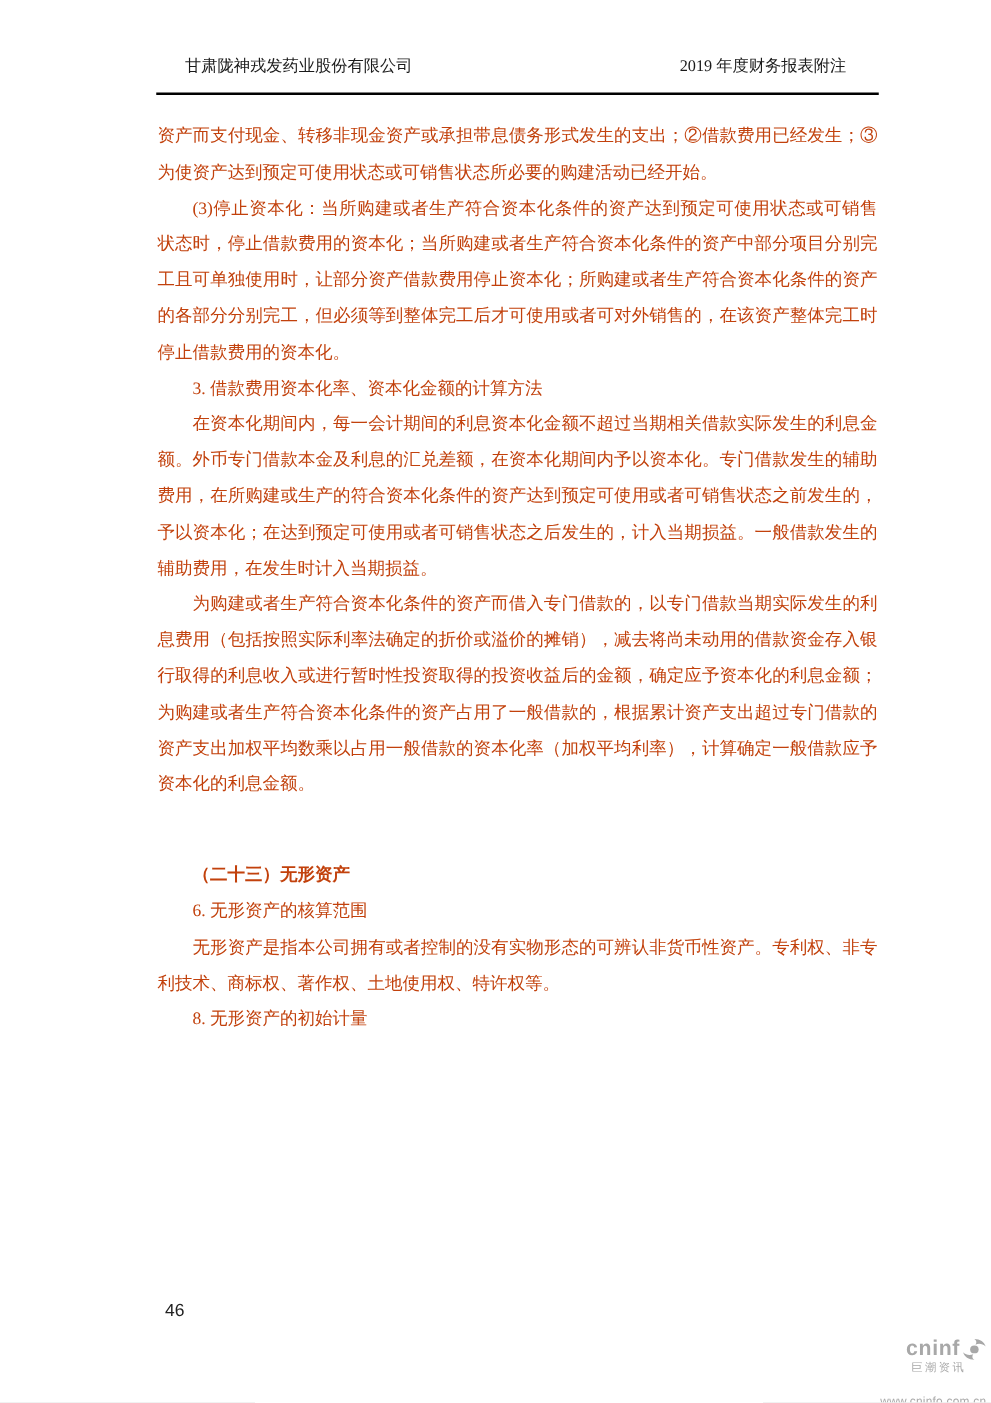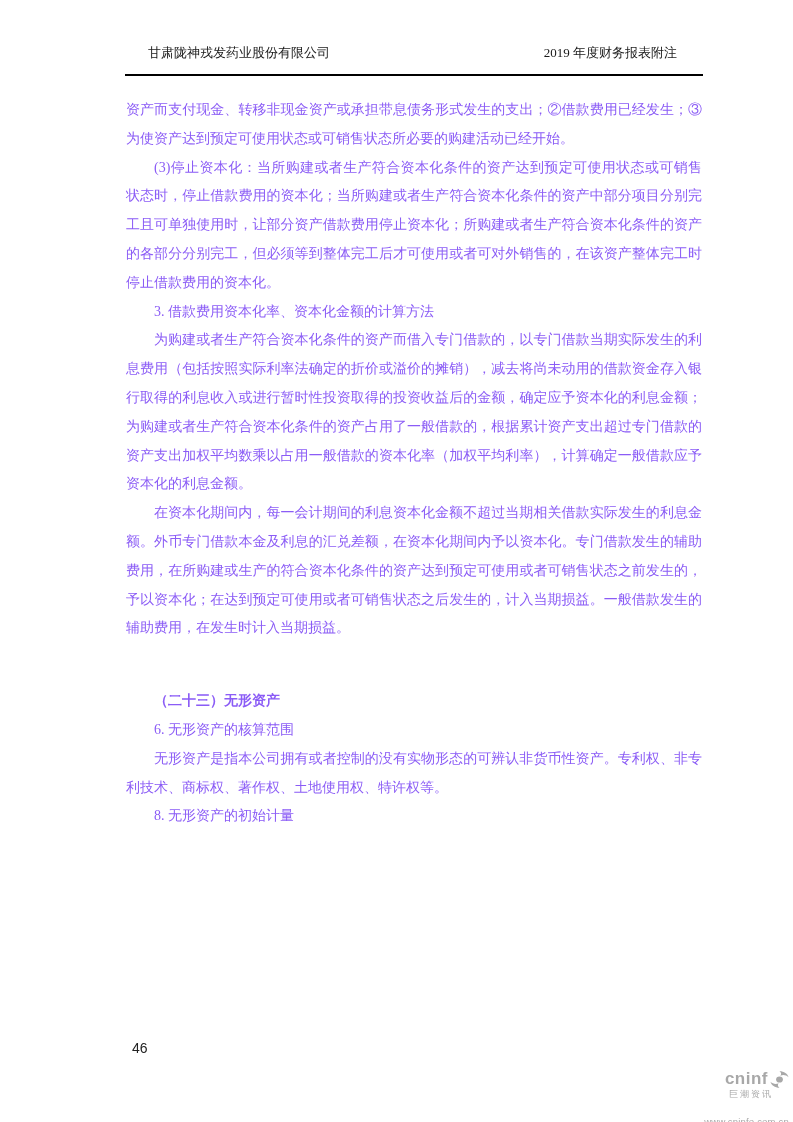--- a/index.html
+++ b/index.html
@@ -40,21 +40,21 @@
   
   .doc-body {
     position: absolute;
     left: 126px;
     top: 96px;
     width: 576px;
     font-size: 14px;
     line-height: 28.8px;
     text-align: justify;
     text-justify: inter-ideograph;
-    color: #8b5cf6;
+    color: #c2410c;
   }
   .doc-body p {
     margin: 0;
     padding: 0;
     text-indent: 2em;
     word-break: break-all;
   }
   .doc-body p.no-indent { text-indent: 0; }
   .doc-body p.bold-heading { font-weight: bold; margin-top: 44px; }
   
@@ -110,22 +110,22 @@
   <header class="page-header">
     <span>甘肃陇神戎发药业股份有限公司</span>
     <span>2019 年度财务报表附注</span>
   </header>
   <hr class="header-rule">
 
   <main class="doc-body">
     <p class="no-indent">资产而支付现金、转移非现金资产或承担带息债务形式发生的支出；②借款费用已经发生；③为使资产达到预定可使用状态或可销售状态所必要的购建活动已经开始。</p>
     <p>(3)停止资本化：当所购建或者生产符合资本化条件的资产达到预定可使用状态或可销售状态时，停止借款费用的资本化；当所购建或者生产符合资本化条件的资产中部分项目分别完工且可单独使用时，让部分资产借款费用停止资本化；所购建或者生产符合资本化条件的资产的各部分分别完工，但必须等到整体完工后才可使用或者可对外销售的，在该资产整体完工时停止借款费用的资本化。</p>
     <p>3. 借款费用资本化率、资本化金额的计算方法</p>
+    <p>在资本化期间内，每一会计期间的利息资本化金额不超过当期相关借款实际发生的利息金额。外币专门借款本金及利息的汇兑差额，在资本化期间内予以资本化。专门借款发生的辅助费用，在所购建或生产的符合资本化条件的资产达到预定可使用或者可销售状态之前发生的，予以资本化；在达到预定可使用或者可销售状态之后发生的，计入当期损益。一般借款发生的辅助费用，在发生时计入当期损益。</p>
     <p>为购建或者生产符合资本化条件的资产而借入专门借款的，以专门借款当期实际发生的利息费用（包括按照实际利率法确定的折价或溢价的摊销），减去将尚未动用的借款资金存入银行取得的利息收入或进行暂时性投资取得的投资收益后的金额，确定应予资本化的利息金额；为购建或者生产符合资本化条件的资产占用了一般借款的，根据累计资产支出超过专门借款的资产支出加权平均数乘以占用一般借款的资本化率（加权平均利率），计算确定一般借款应予资本化的利息金额。</p>
-    <p>在资本化期间内，每一会计期间的利息资本化金额不超过当期相关借款实际发生的利息金额。外币专门借款本金及利息的汇兑差额，在资本化期间内予以资本化。专门借款发生的辅助费用，在所购建或生产的符合资本化条件的资产达到预定可使用或者可销售状态之前发生的，予以资本化；在达到预定可使用或者可销售状态之后发生的，计入当期损益。一般借款发生的辅助费用，在发生时计入当期损益。</p>
     <p class="bold-heading">（二十三）无形资产</p>
     <p>6. 无形资产的核算范围</p>
     <p>无形资产是指本公司拥有或者控制的没有实物形态的可辨认非货币性资产。专利权、非专利技术、商标权、著作权、土地使用权、特许权等。</p>
     <p>8. 无形资产的初始计量</p>
   </main>
 
   <div class="page-number">46</div>
 
   <div class="cninfo-logo">
     <div class="cninfo-row1">

